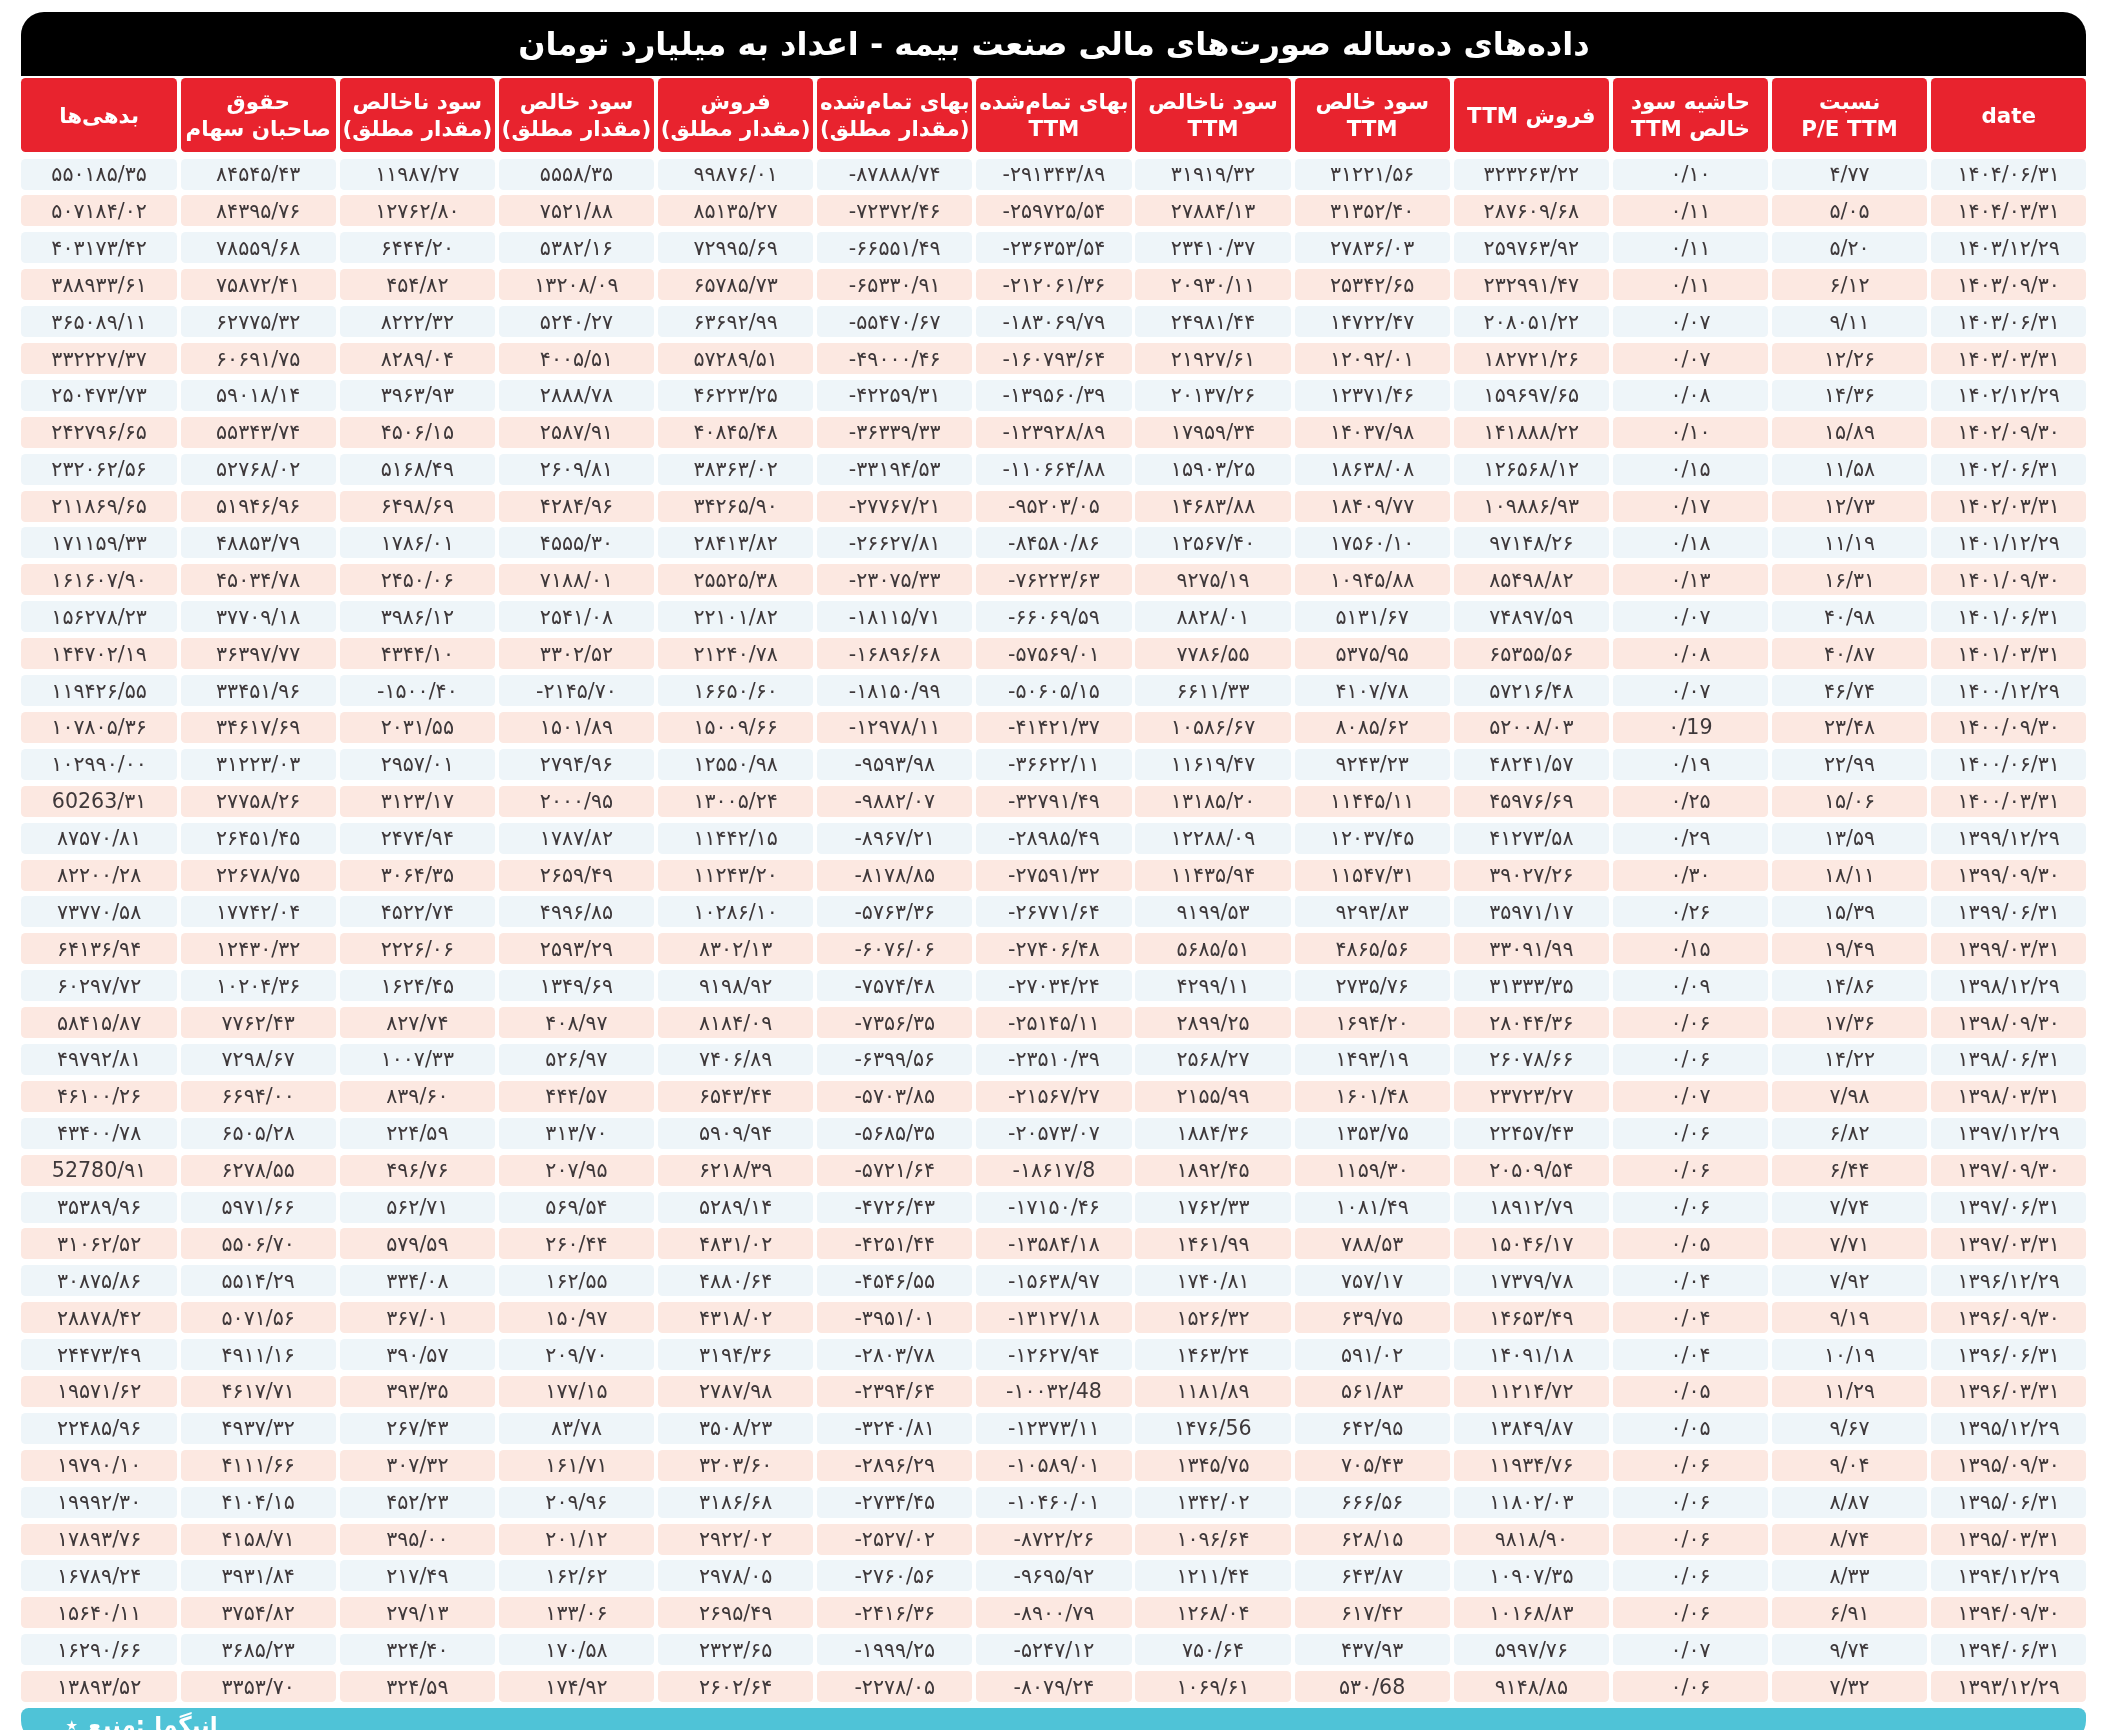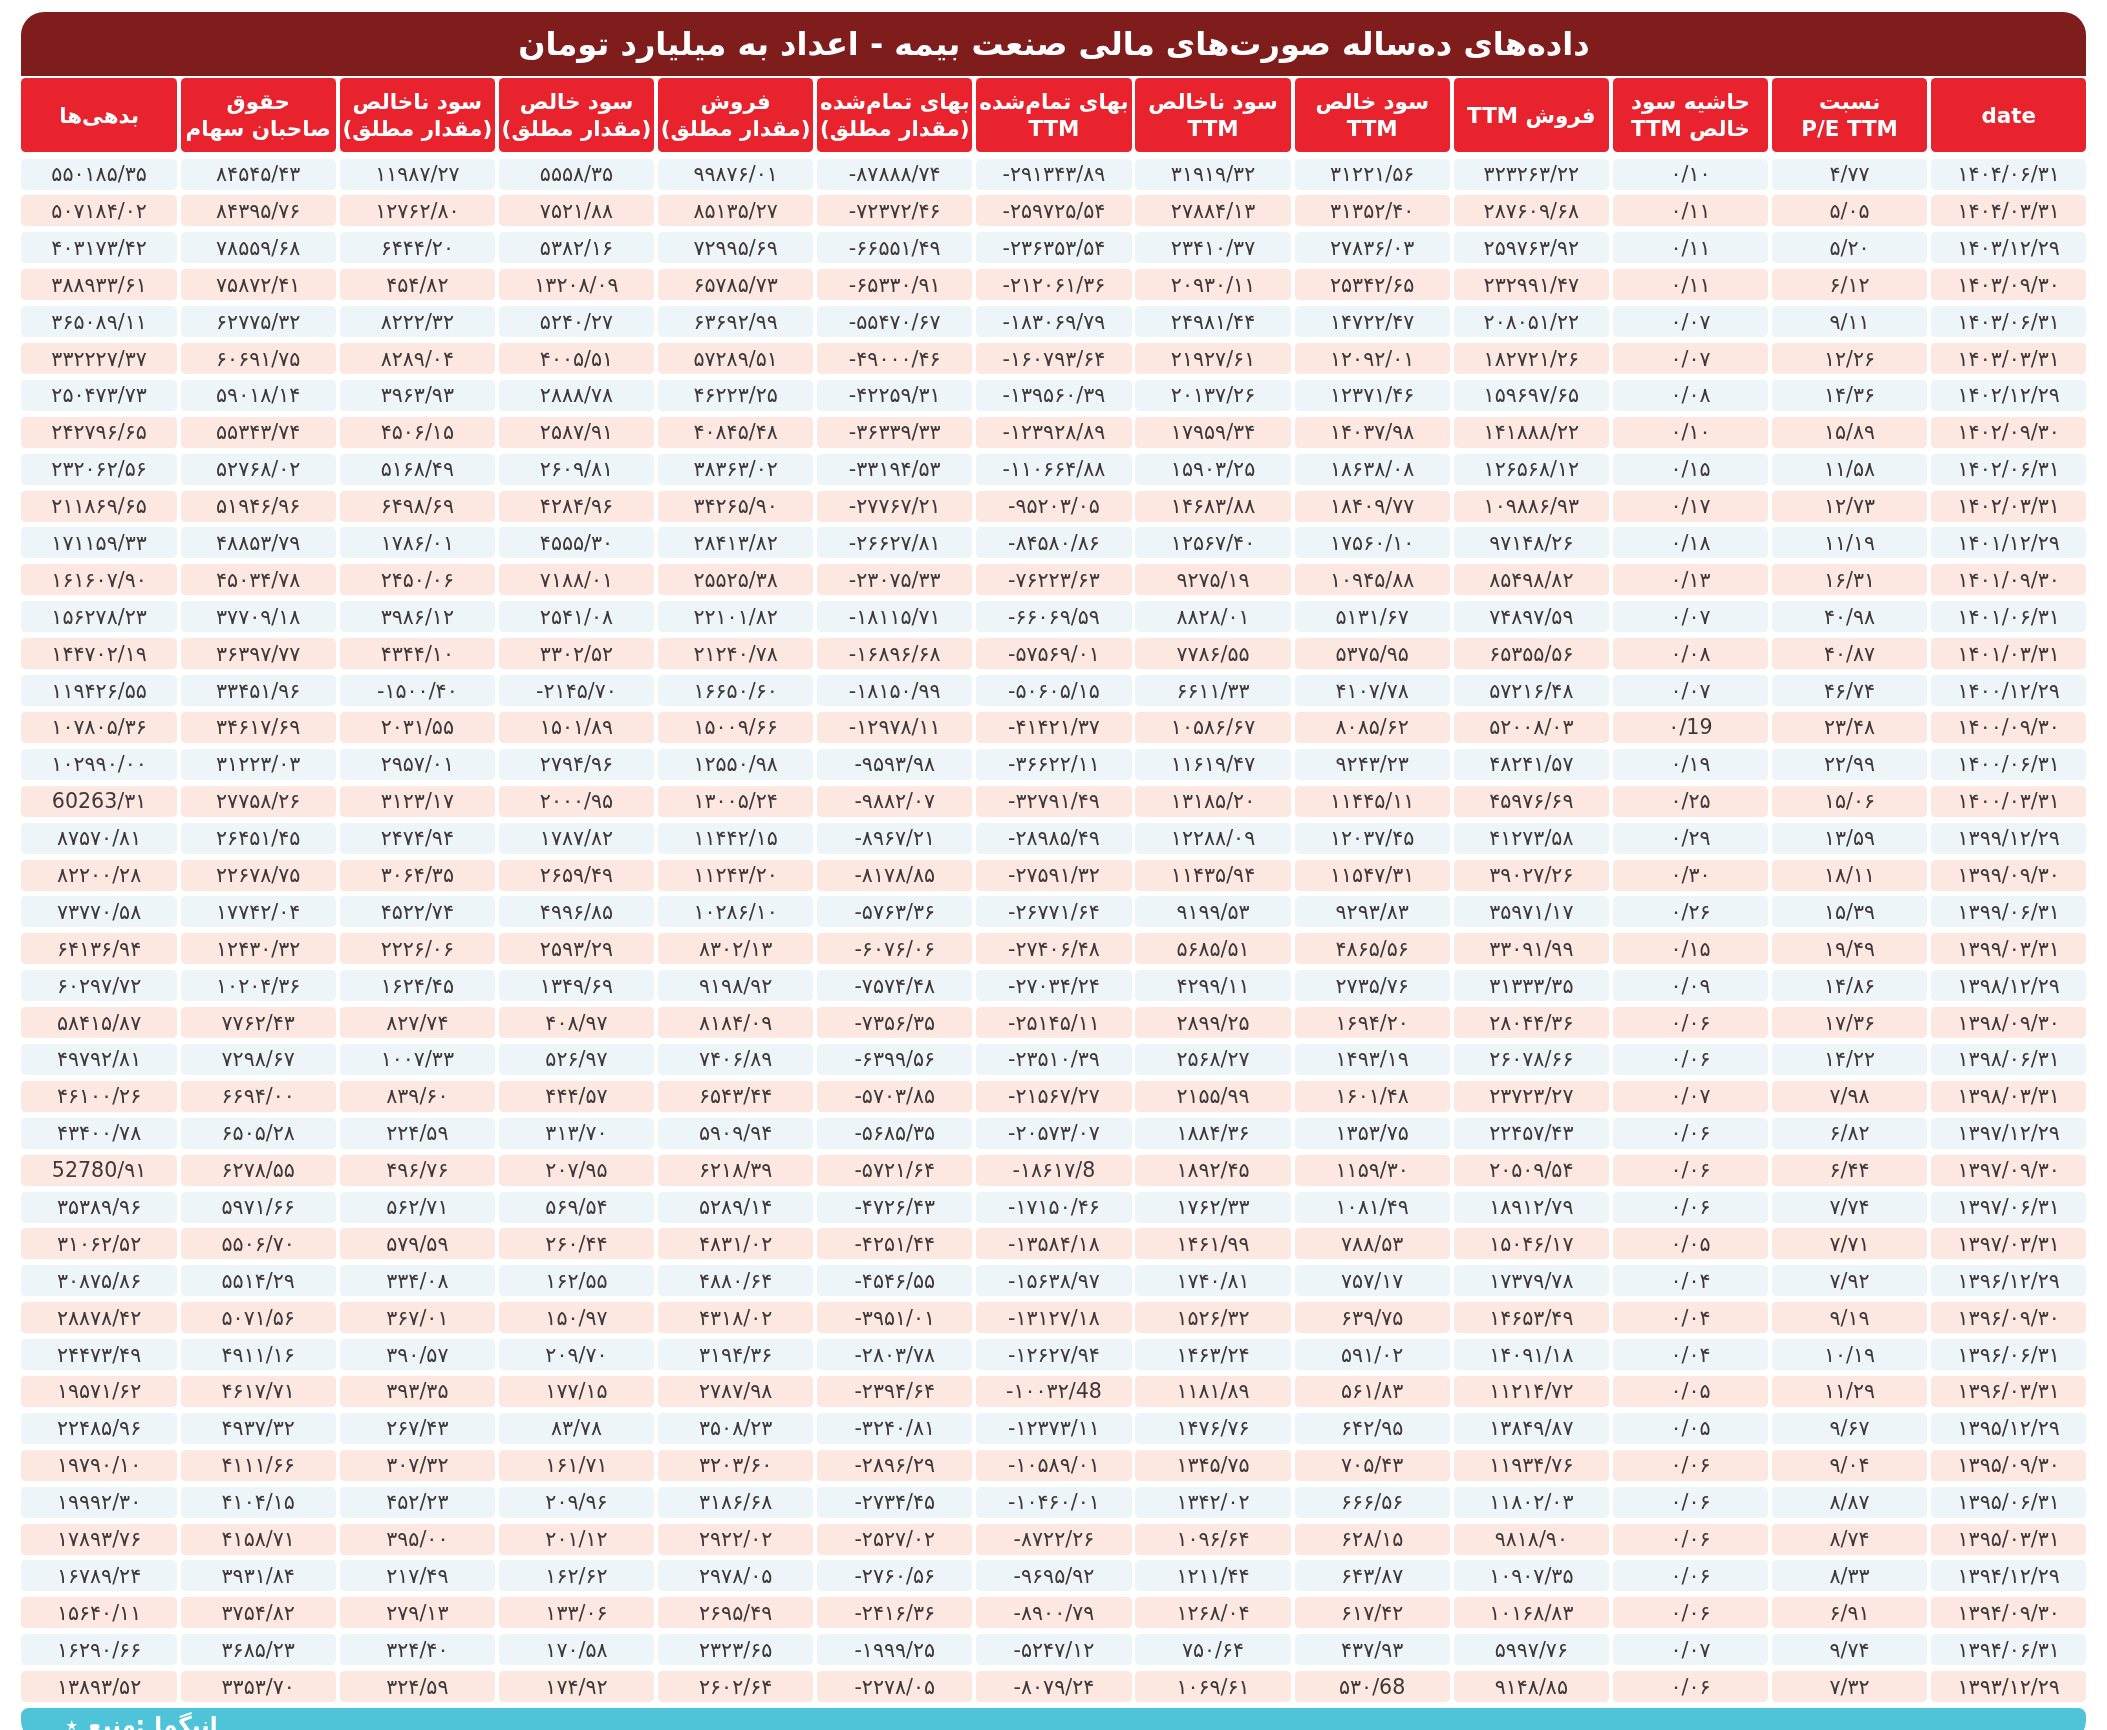--- a/index.html
+++ b/index.html
@@ -2,21 +2,21 @@
 <html lang="fa" style="font-size:12.2px"><head>
 <meta charset="utf-8">
 <style>
   html,body{margin:0;padding:0;}
   body{
     width:2108px;height:1730px;background:#ffffff;position:relative;
     font-family:"DejaVu Sans",sans-serif;
   }
   .card{position:absolute;left:21.4px;top:12.2px;width:2065px;}
   .title-bar{
-    height:64px;background:#7f1d1d;border-radius:23px 23px 0 0;
+    height:64px;background:#000000;border-radius:23px 23px 0 0;
     display:flex;align-items:center;justify-content:center;
     color:#ffffff;font-size:32px;font-weight:bold;direction:rtl;margin-bottom:2.3px;
   }
   .hdr{
     display:grid;grid-template-columns:repeat(13,1fr);column-gap:3.8px;direction:rtl;
   }
   .hcell{
     height:74px;background:#E8232E;border-radius:4.6px;color:#ffffff;
     display:flex;flex-direction:column;align-items:center;justify-content:center;
     font-size:21.4px;font-weight:bold;line-height:1.3;text-align:center;direction:rtl;
@@ -544,21 +544,21 @@
       <div class="cell row-odd">۲۷۸۷/۹۸</div>
       <div class="cell row-odd">۱۷۷/۱۵</div>
       <div class="cell row-odd">۳۹۳/۳۵</div>
       <div class="cell row-odd">۴۶۱۷/۷۱</div>
       <div class="cell row-odd">۱۹۵۷۱/۶۲</div>
       <div class="cell row-even">۱۳۹۵/۱۲/۲۹</div>
       <div class="cell row-even">۹/۶۷</div>
       <div class="cell row-even">۰/۰۵</div>
       <div class="cell row-even">۱۳۸۴۹/۸۷</div>
       <div class="cell row-even">۶۴۲/۹۵</div>
-      <div class="cell row-even">۱۴۷۶/۷۶</div>
+      <div class="cell row-even">۱۴۷۶/56</div>
       <div class="cell row-even">-۱۲۳۷۳/۱۱</div>
       <div class="cell row-even">-۳۲۴۰/۸۱</div>
       <div class="cell row-even">۳۵۰۸/۲۳</div>
       <div class="cell row-even">۸۳/۷۸</div>
       <div class="cell row-even">۲۶۷/۴۳</div>
       <div class="cell row-even">۴۹۳۷/۳۲</div>
       <div class="cell row-even">۲۲۴۸۵/۹۶</div>
       <div class="cell row-odd">۱۳۹۵/۰۹/۳۰</div>
       <div class="cell row-odd">۹/۰۴</div>
       <div class="cell row-odd">۰/۰۶</div>

